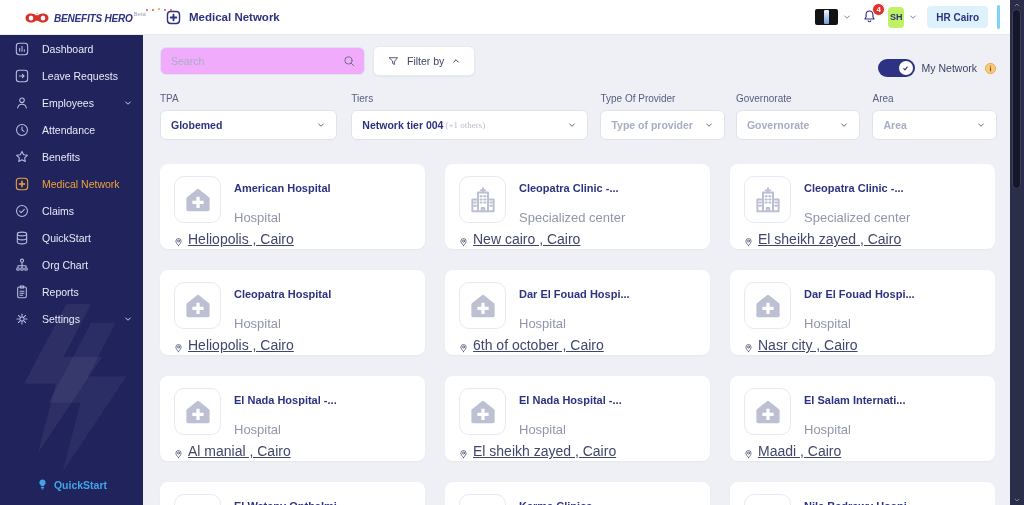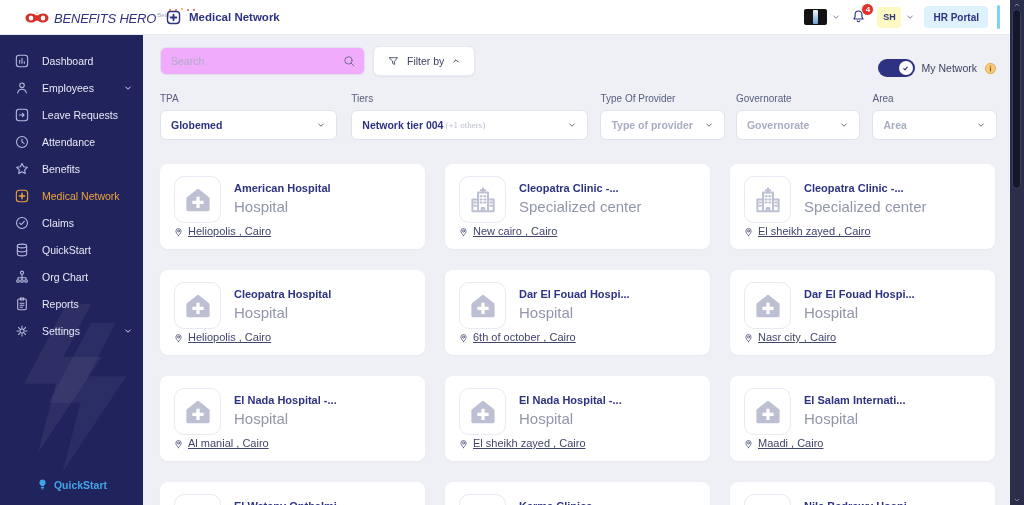--- a/index.html
+++ b/index.html
@@ -5,21 +5,21 @@
   html,body{margin:0;padding:0;background:#d8dae2;}
   *{box-sizing:border-box;font-family:"Liberation Sans",sans-serif;}
   .app{position:relative;width:1024px;height:505px;overflow:hidden;background:#eef0f6;}
 
   
   .topbar{position:absolute;top:0;left:0;width:1010px;height:35px;background:#fff;
     border-bottom:1px solid #e8eaf2;display:flex;align-items:center;z-index:5;}
   .logo{width:143px;padding-left:25px;display:flex;align-items:center;gap:5px;}
   .logo-mask{width:24px;height:14px;flex:none;}
   .logo-textwrap{line-height:10px;}
-  .logo-name{font-size:13px;font-weight:normal;font-style:italic;color:#2d3282;letter-spacing:-.2px;white-space:nowrap;text-align:center;}
+  .logo-name{font-size:10px;font-weight:bold;font-style:italic;color:#2d3282;letter-spacing:-.2px;white-space:nowrap;text-align:center;}
   .logo-beta{font-size:6px;color:#9ea3b8;vertical-align:super;font-style:normal;margin-left:1px;}
   .logo-dots{width:26px;height:3px;margin:1px auto 0;position:relative;}
   .logo-dots::before{content:"";position:absolute;left:0;top:0;width:2px;height:2px;border-radius:50%;
     background:#e0533a;box-shadow:6px 0 0 #e0533a,12px -1px 0 #f2a33c,18px 0 0 #e0533a,24px 0 0 #e0533a;}
   .page-title{display:flex;align-items:center;gap:7px;margin-left:22px;color:#2d3282;
     font-size:11.5px;font-weight:bold;}
   .pt-icon{width:17px;height:17px;color:#2d3282;display:flex;}
   .pt-icon svg{width:17px;height:17px;}
   .topbar-right{margin-left:auto;display:flex;align-items:center;gap:9px;padding-right:10px;}
   .flag-sel{display:flex;align-items:center;gap:4px;cursor:pointer;}
@@ -28,29 +28,29 @@
     background:linear-gradient(#f4f7fb,#6f9fd8);border-radius:1px;}
   .sm-chev{width:10px;height:10px;color:#7b809c;display:flex;}
   .sm-chev svg{width:10px;height:10px;}
   .bell-wrap{position:relative;width:18px;height:18px;cursor:pointer;}
   .bell-icn{width:17px;height:17px;color:#2d3282;display:flex;}
   .bell-icn svg{width:17px;height:17px;}
   .badge{position:absolute;top:-5px;right:-6px;min-width:13px;height:13px;border-radius:7px;
     background:#e0312c;color:#fff;font-size:8px;font-weight:bold;display:flex;align-items:center;
     justify-content:center;border:1.5px solid #fff;padding:0 2px;}
   .avatar-wrap{display:flex;align-items:center;gap:4px;cursor:pointer;}
-  .avatar{width:24px;height:21px;border-radius:4px;background:#fef9c3;color:#2d3282;
+  .avatar{width:16px;height:21px;border-radius:4px;background:#bef264;color:#2d3282;
     font-size:9px;font-weight:bold;display:flex;align-items:center;justify-content:center;}
   .hr-portal{height:22px;padding:0 9px;background:#def2fd;color:#2d3282;font-size:10px;
     font-weight:bold;border:none;border-radius:4px;cursor:pointer;}
   .accent-bar{width:3px;height:24px;background:#7cd3f7;border-radius:2px;}
 
   
   .sidebar{position:absolute;top:35px;left:0;width:143px;bottom:0;background:#20235c;z-index:4;overflow:hidden;}
-  .side-nav{padding-top:12px;}
+  .side-nav{}
   .nav-item{display:flex;align-items:center;height:27px;padding:0 10px 0 14px;color:#e8eaf6;
     font-size:10.5px;cursor:pointer;}
   .nav-icon{width:16px;height:16px;margin-right:12px;color:#b9bce0;flex:none;display:flex;}
   .nav-icon svg{width:16px;height:16px;}
   .nav-label{flex:1;}
   .nav-chevron{width:10px;height:10px;color:#cfd2ea;display:flex;}
   .nav-chevron svg{width:10px;height:10px;}
   .nav-item.active{color:#f0a43a;}
   .nav-item.active .nav-icon{color:#f0a43a;}
   .watermark{position:absolute;bottom:52px;left:8px;width:128px;height:160px;pointer-events:none;}
@@ -111,23 +111,23 @@
 
   
   .cards{display:grid;grid-template-columns:repeat(3,265px);gap:21px 20px;margin:24px 13px 0 17px;}
   .card{background:#fff;border-radius:8px;height:85px;padding:12px 14px;position:relative;
     box-shadow:0 1px 2px rgba(40,45,80,.04);cursor:pointer;}
   .card-top{display:flex;gap:13px;}
   .card-icon{width:47px;height:47px;border:1px solid #e8eaf3;border-radius:10px;display:flex;
     align-items:center;justify-content:center;color:#bcc0d2;background:#fff;flex:none;}
   .card-icon svg{width:30px;height:30px;}
   .card-title{font-size:11px;font-weight:bold;color:#2d3282;padding-top:6px;white-space:nowrap;}
-  .card-sub{font-size:15px;color:#9296ab;margin-top:4px;}
-  .card-loc{position:absolute;left:13px;bottom:12px;display:flex;align-items:center;gap:4px;
-    font-size:11px;color:#41466b;cursor:pointer;}
+  .card-sub{font-size:13px;color:#9296ab;margin-top:16px;}
+  .card-loc{position:absolute;left:13px;bottom:2px;display:flex;align-items:flex-end;gap:4px;
+    font-size:14px;color:#41466b;cursor:pointer;}
   .pin{width:11px;height:11px;color:#41466b;display:flex;flex:none;}
   .pin svg{width:11px;height:11px;}
   .loc-text{text-decoration:underline;color:#41466b;}
 </style>
 </head>
 <body>
 
 <div class="app">
 
   <header class="topbar">
@@ -173,62 +173,62 @@
         <span class="badge">4</span>
       </div>
       <div class="avatar-wrap">
         <span class="avatar">SH</span>
         <span class="sm-chev">
             <svg viewBox="0 0 24 24" fill="none" stroke="currentColor" stroke-width="1.6" stroke-linecap="round" stroke-linejoin="round">
               <path d="M6.5 9.5L12 15l5.5-5.5" stroke-width="2.4"></path>
             </svg>
           </span>
       </div>
-      <button class="hr-portal">HR Portal</button>
+      <button class="hr-portal">HR Cairo</button>
       <span class="accent-bar"></span>
     </div>
   </header>
 
   <aside class="sidebar">
     <nav class="side-nav" id="side-nav">
   <div class="nav-item">
     <span class="nav-icon">
             <svg viewBox="0 0 24 24" fill="none" stroke="currentColor" stroke-width="1.6" stroke-linecap="round" stroke-linejoin="round">
               <rect x="3.5" y="3.5" width="17" height="17" rx="4"></rect>
               <path d="M8.5 15.5V11M12 15.5V8M15.5 15.5V13"></path>
             </svg>
           </span>
     <span class="nav-label">Dashboard</span>
     <span class="nav-chevron" style="visibility: hidden;"></span>
   </div>
 
   <div class="nav-item">
     <span class="nav-icon">
             <svg viewBox="0 0 24 24" fill="none" stroke="currentColor" stroke-width="1.6" stroke-linecap="round" stroke-linejoin="round">
+              <rect x="3.5" y="3.5" width="17" height="17" rx="4"></rect>
+              <path d="M8 12h7M12.5 9.5L15 12l-2.5 2.5"></path>
+            </svg>
+          </span>
+    <span class="nav-label">Leave Requests</span>
+    <span class="nav-chevron" style="visibility: hidden;"></span>
+  </div>
+
+  <div class="nav-item">
+    <span class="nav-icon">
+            <svg viewBox="0 0 24 24" fill="none" stroke="currentColor" stroke-width="1.6" stroke-linecap="round" stroke-linejoin="round">
               <circle cx="12" cy="8" r="3.4"></circle>
               <path d="M5.5 19.5c.6-3.8 3-5.7 6.5-5.7s5.9 1.9 6.5 5.7"></path>
             </svg>
           </span>
     <span class="nav-label">Employees</span>
     <span class="nav-chevron">
             <svg viewBox="0 0 24 24" fill="none" stroke="currentColor" stroke-width="1.6" stroke-linecap="round" stroke-linejoin="round">
               <path d="M6.5 9.5L12 15l5.5-5.5" stroke-width="2.4"></path>
             </svg>
           </span>
-  </div>
-
-  <div class="nav-item">
-    <span class="nav-icon">
-            <svg viewBox="0 0 24 24" fill="none" stroke="currentColor" stroke-width="1.6" stroke-linecap="round" stroke-linejoin="round">
-              <rect x="3.5" y="3.5" width="17" height="17" rx="4"></rect>
-              <path d="M8 12h7M12.5 9.5L15 12l-2.5 2.5"></path>
-            </svg>
-          </span>
-    <span class="nav-label">Leave Requests</span>
-    <span class="nav-chevron" style="visibility: hidden;"></span>
   </div>
 
   <div class="nav-item">
     <span class="nav-icon">
             <svg viewBox="0 0 24 24" fill="none" stroke="currentColor" stroke-width="1.6" stroke-linecap="round" stroke-linejoin="round">
               <circle cx="12" cy="12" r="8.2"></circle>
               <path d="M12 7.5V12l3 2"></path>
             </svg>
           </span>
     <span class="nav-label">Attendance</span>

